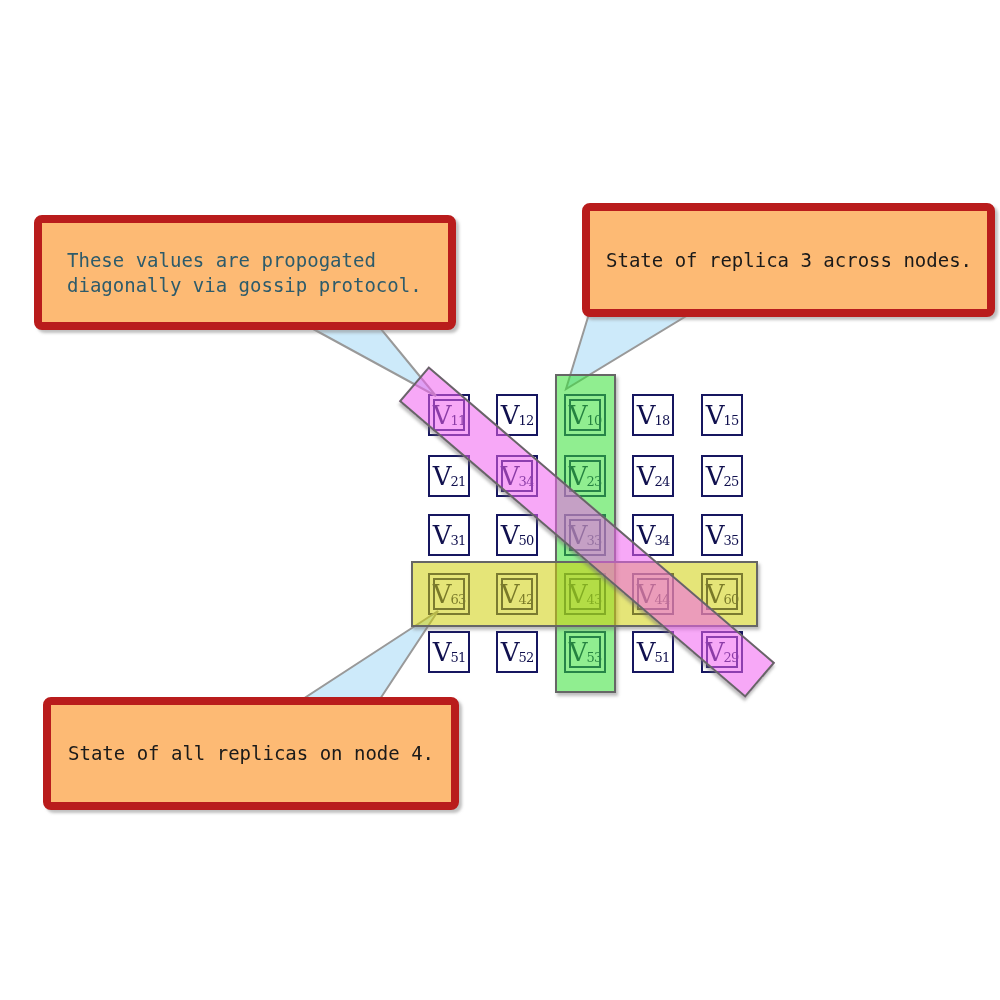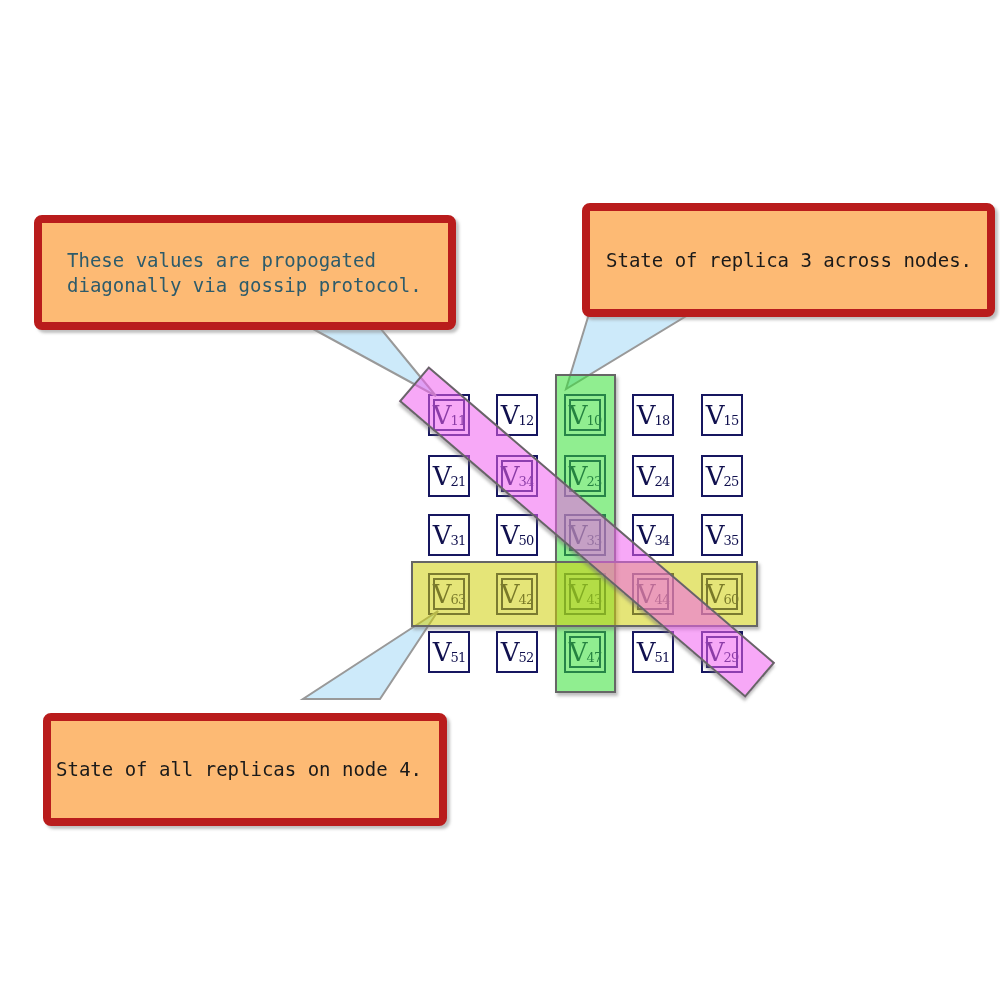--- a/index.html
+++ b/index.html
@@ -37,21 +37,21 @@
 
   
   .callout{
     position:absolute;background:#fdba74;border:8px solid #b91c1c;border-radius:8px;
     box-shadow:3px 3px 3px rgba(140,140,140,0.55);
     display:flex;flex-direction:column;justify-content:center;
     font-size:19px;line-height:25px;z-index:6;
   }
   #callout-gossip{left:34px;top:215px;width:381px;height:99px;padding-left:25px;color:#2d5b6b;}
   #callout-replica{left:582px;top:203px;width:381px;height:98px;padding-left:16px;color:#1a1a1a;}
-  #callout-node4{left:43px;top:697px;width:383px;height:97px;padding-left:5px;color:#1a1a1a;margin-top:16px;}
+  #callout-node4{left:43px;top:697px;width:383px;height:97px;padding-left:17px;color:#1a1a1a;}
 </style>
 </head>
 <body>
 
 <div id="matrix">
     <div class="cell" style="left: 428px; top: 394px;">
       <div class="innerbox"></div>
       <span class="vsym">V</span>
       <span class="vsub">11</span>
     </div>
@@ -144,21 +144,21 @@
       <span class="vsym">V</span>
       <span class="vsub">51</span>
     </div>
     <div class="cell" style="left: 496px; top: 631px;">
       <span class="vsym">V</span>
       <span class="vsub">52</span>
     </div>
     <div class="cell" style="left: 564px; top: 631px;">
       <div class="innerbox"></div>
       <span class="vsym">V</span>
-      <span class="vsub">47</span>
+      <span class="vsub">53</span>
     </div>
     <div class="cell" style="left: 632px; top: 631px;">
       <span class="vsym">V</span>
       <span class="vsub">51</span>
     </div>
     <div class="cell" style="left: 701px; top: 631px;">
       <div class="innerbox"></div>
       <span class="vsym">V</span>
       <span class="vsub">29</span>
     </div>

